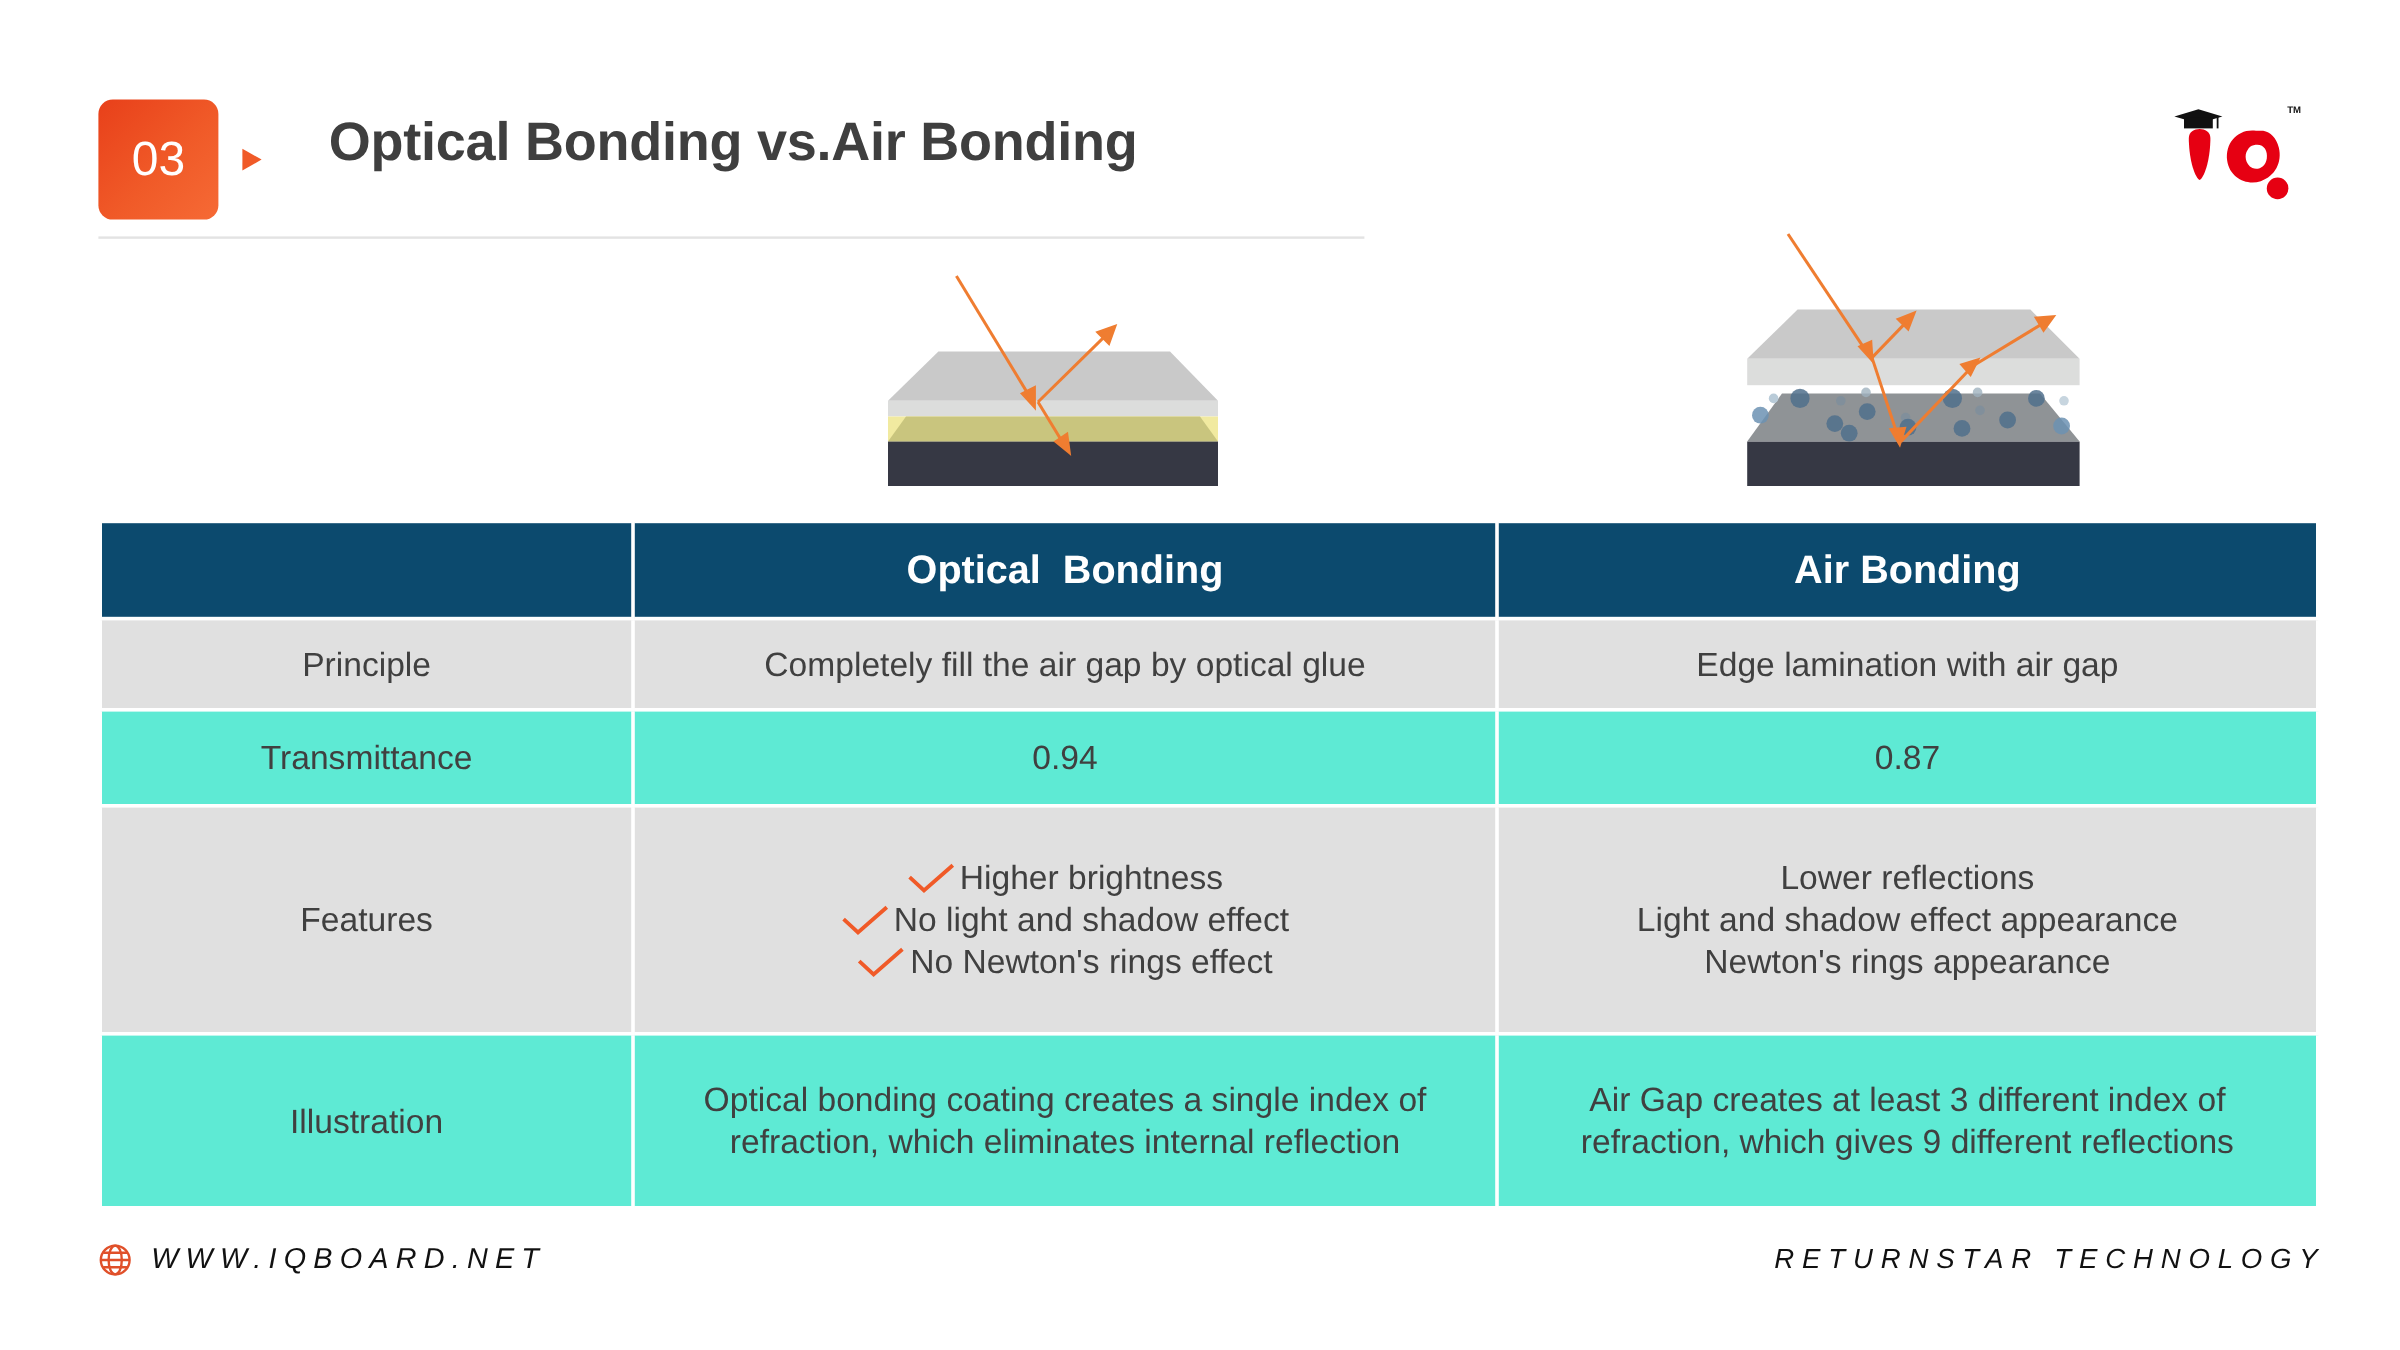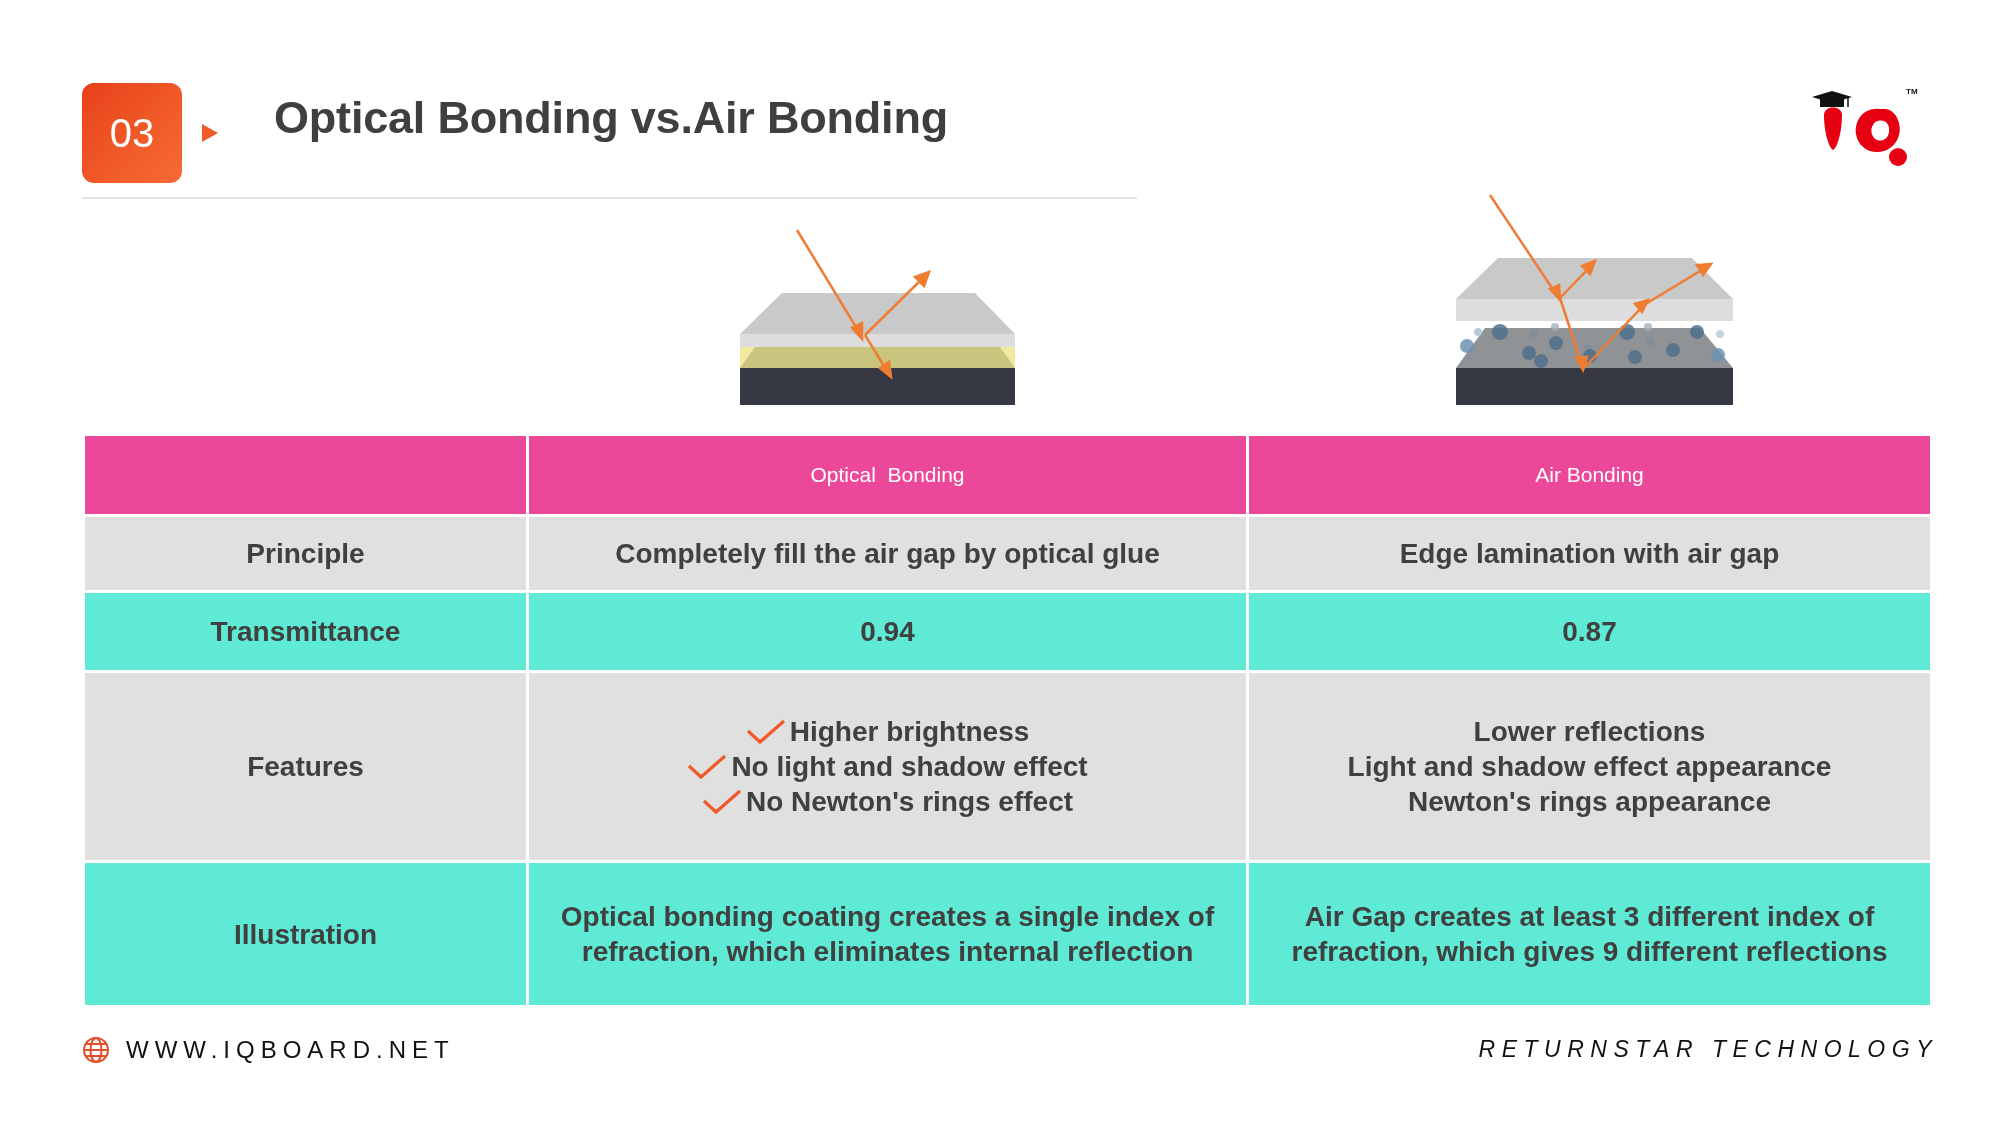--- a/index.html
+++ b/index.html
@@ -7,27 +7,27 @@
   .badge{position:absolute;left:82px;top:83px;width:100px;height:100px;border-radius:12px;
     background:linear-gradient(135deg,#e8401a 0%,#f05a28 55%,#f66a35 100%);
     color:#fff;font-weight:normal;font-size:40px;display:flex;align-items:center;justify-content:center;}
   .title-tri{position:absolute;left:202px;top:124px;width:0;height:0;border-top:9px solid transparent;border-bottom:9px solid transparent;border-left:16px solid #f05a28;}
   .title{position:absolute;left:241px;top:92px;font-size:45px;font-weight:bold;color:#3f3f3f;white-space:nowrap;letter-spacing:-0.2px;margin-left:33px;}
   .divider{position:absolute;left:82px;top:197px;width:1055px;height:2px;background:#e3e3e3;}
   .logo{position:absolute;left:1810px;top:85px;width:125px;height:85px;}
   .illus{position:absolute;}
   table.cmp{position:absolute;left:82px;top:433px;width:1848px;border-collapse:collapse;table-layout:fixed;}
   table.cmp td, table.cmp th{border:3px solid #ffffff;text-align:center;vertical-align:middle;padding:0;}
-  table.cmp th{background:#ec4899;color:#ffffff;font-size:21px;font-weight:normal;height:78px;}
-  table.cmp td{font-size:28px;color:#404040;line-height:35px;font-weight:bold;}
+  table.cmp th{background:#0c4a6e;color:#ffffff;font-size:33px;font-weight:bold;height:78px;}
+  table.cmp td{font-size:28px;color:#404040;line-height:35px;}
   tr.ra td{background:#e0e0e0;}
   tr.rb td{background:#5eead4;}
   .feat-line{display:flex;justify-content:center;align-items:center;gap:4px;}
   .check{display:inline-block;width:40px;height:26px;}
-  .footer-left{position:absolute;left:82px;top:1036px;display:flex;align-items:center;gap:16px;}
+  .footer-left{position:absolute;left:82px;top:1036px;display:flex;align-items:center;gap:16px;font-style:italic;}
   .footer-left span.txt{font-size:24px;letter-spacing:6px;color:#111;}
   .footer-right{position:absolute;right:62px;top:1036px;font-size:23px;letter-spacing:6.5px;color:#111;font-style:italic;}
 </style>
 </head>
 <body>
 
 <div class="badge">
   <span>03</span>
 </div>
 <div class="title-tri"></div>

